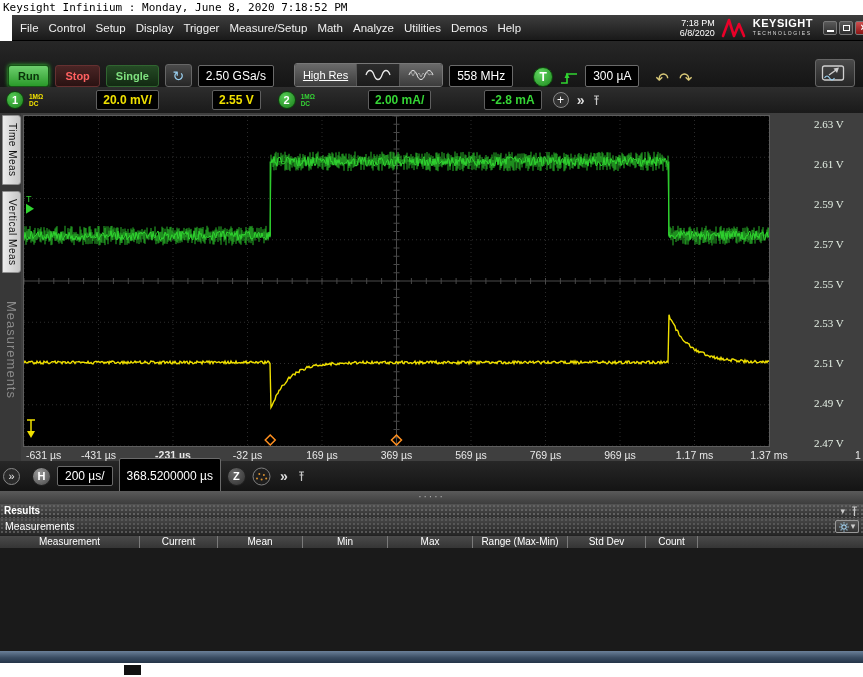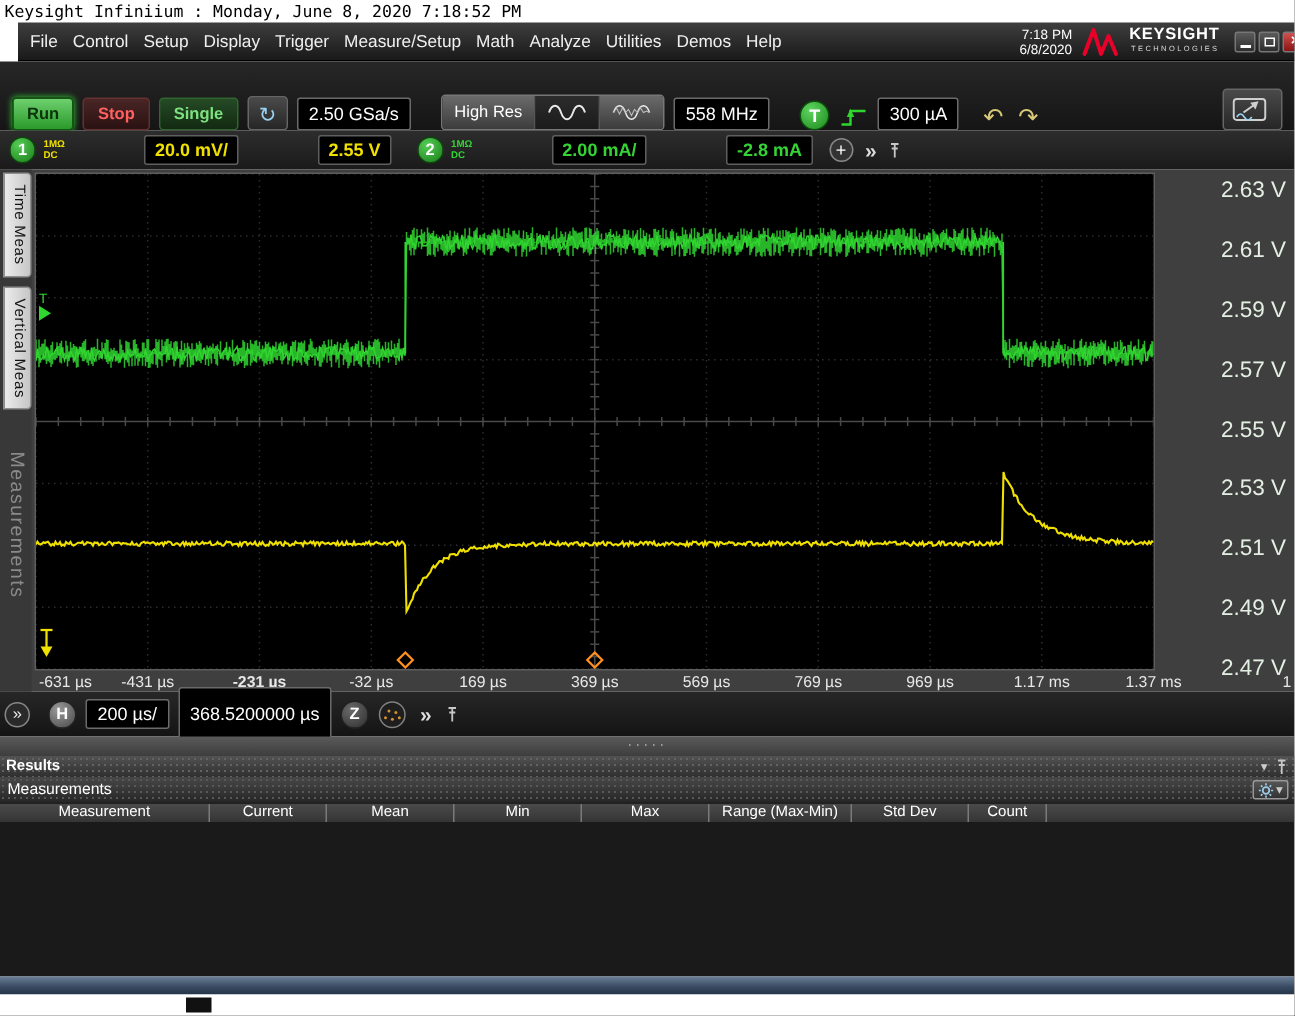--- a/index.html
+++ b/index.html
@@ -10,21 +10,21 @@
   .titlebar{position:absolute;left:0;top:0;width:100%;height:15px;background:#fff;color:#000;
     font-family:"DejaVu Sans Mono",monospace;font-size:11px;line-height:15px;padding-left:3px;white-space:nowrap;}
 
   
   .menubar{position:absolute;left:12px;top:15px;width:100%;height:26px;background:linear-gradient(#3e3e3e,#191919);
     display:flex;align-items:center;border-bottom:1px solid #000;}
   .menu-items{display:flex;align-items:center;padding-left:3px;}
   .menu-item{color:#f0f0f0;font-size:11.5px;padding:0 5px;cursor:default;white-space:nowrap;}
   .menubar-right{margin-left:auto;display:flex;align-items:center;gap:6px;padding-right:3px;}
   .clock{color:#fff;font-size:9px;line-height:10px;text-align:right;}
-  .brand{color:#fff;line-height:10px;text-align:right;}
+  .brand{color:#fff;line-height:10px;}
   .brand .bn{font-size:11px;font-weight:bold;letter-spacing:.5px;}
   .brand .bs{font-size:5px;letter-spacing:1.6px;color:#ddd;}
   .winbtns{display:flex;gap:2px;margin-left:4px;}
   .winbtn{width:14px;height:14px;border:1px solid #777;border-radius:2px;background:linear-gradient(#5a5a5a,#2e2e2e);
     color:#fff;font-size:10px;line-height:12px;text-align:center;display:flex;align-items:center;justify-content:center;}
   .winbtn.close{background:linear-gradient(#d05050,#8a1414);width:17px;font-weight:bold;}
   .minglyph{display:block;width:7px;height:2px;background:#fff;margin-top:6px;}
   .restglyph{display:block;width:7px;height:6px;border:1px solid #fff;}
 
   
@@ -33,21 +33,21 @@
   .btn{border-radius:3px;font-size:11px;height:22px;display:flex;align-items:center;justify-content:center;padding:0 9px;font-weight:bold;}
   .btn.run{background:linear-gradient(#6ed06e,#2a9a2a);color:#0a330a;border:1px solid #155515;box-shadow:0 0 4px #3c3;}
   .btn.stop{background:linear-gradient(#4a2525,#2a1212);color:#ff6060;border:1px solid #653030;}
   .btn.single{background:linear-gradient(#254a25,#122a12);color:#7fe07f;border:1px solid #306530;}
   .sqbtn{width:27px;height:23px;border:1px solid #666;border-radius:3px;background:linear-gradient(#4a4a4a,#262626);
     display:flex;align-items:center;justify-content:center;color:#9ad0f0;font-size:14px;}
   .lcd{background:#000;border:1px solid #6a6a6a;border-radius:2px;color:#fff;font-size:12px;height:22px;
     display:flex;align-items:center;padding:0 7px;white-space:nowrap;}
   .seg{display:flex;border:1px solid #777;border-radius:3px;overflow:hidden;height:24px;}
   .seg>div{display:flex;align-items:center;justify-content:center;padding:10px 8px;
-    background:linear-gradient(#6a6a6a,#3c3c3c);color:#fff;font-size:11px;border-right:1px solid #555;}
+    background:linear-gradient(#6a6a6a,#3c3c3c);color:#fff;font-size:11px;border-right:1px solid #555;text-decoration:underline;}
   .seg>div:last-child{border-right:none;}
   .seg>div.pressed{background:linear-gradient(#2c2c2c,#1b1b1b);}
   .tcircle{width:20px;height:20px;border-radius:50%;background:radial-gradient(circle at 35% 30%,#5fd45f,#1d8a1d);
     border:1px solid #0c4c0c;color:#fff;font-weight:bold;font-size:12px;display:flex;align-items:center;justify-content:center;}
   .arrbtn{color:#d8c878;font-size:16px;line-height:16px;padding:0 2px;}
   .rightbtn{margin-left:auto;width:40px;height:28px;border:1px solid #666;border-radius:3px;
     background:linear-gradient(#4a4a4a,#262626);display:flex;align-items:center;justify-content:center;}
 
   
   .channelbar{position:absolute;left:0;top:87px;width:100%;height:26px;background:linear-gradient(#2d2d2d,#1a1a1a);
@@ -64,21 +64,21 @@
     display:flex;align-items:center;justify-content:center;margin-left:6px;}
 
   
   .workspace{position:absolute;left:0;top:113px;width:100%;height:348px;background:#3f3f3f;}
   .side{position:absolute;left:0;top:0;width:21px;height:100%;background:#383838;display:flex;flex-direction:column;}
   .vtab{writing-mode:vertical-rl;background:linear-gradient(90deg,#ececec,#c6c6c6);color:#111;font-size:10px;
     padding:7px 2px;border:1px solid #8f8f8f;border-radius:0 3px 3px 0;margin:2px 0 4px 2px;letter-spacing:.5px;white-space:nowrap;}
   .watermark{writing-mode:vertical-rl;color:#8a8a8a;font-size:13px;letter-spacing:1px;position:absolute;left:4px;top:188px;white-space:nowrap;}
   .plot{position:absolute;left:24px;top:3px;width:745px;height:330px;background:#000;box-shadow:0 0 0 1px #5d5d5d;}
   .ylabels{position:absolute;left:770px;top:3px;width:92px;height:330px;}
-  .ylabel{position:absolute;left:44px;color:#e4efe4;font-size:15px;white-space:nowrap;}
+  .ylabel{position:absolute;left:44px;color:#e4efe4;font-size:11px;white-space:nowrap;font-family:Liberation Serif, serif;}
   .xlabels{position:absolute;left:24px;top:336px;width:838px;height:14px;}
   .xlabel{position:absolute;top:0;color:#e8e8e8;font-size:10.5px;white-space:nowrap;}
 
   
   .hbar{position:absolute;left:0;top:461px;width:100%;height:30px;background:linear-gradient(#272727,#141414);
     display:flex;align-items:center;gap:6px;padding:0 3px;}
   .expand{width:17px;height:17px;border-radius:50%;background:#2a2a2a;border:1px solid #888;color:#eee;font-size:11px;
     display:flex;align-items:center;justify-content:center;margin-right:6px;}
   .hcircle{width:19px;height:19px;border-radius:50%;background:radial-gradient(circle at 35% 30%,#9a9a9a,#474747);
     border:1px solid #222;color:#fff;font-weight:bold;font-size:11px;display:flex;align-items:center;justify-content:center;}

